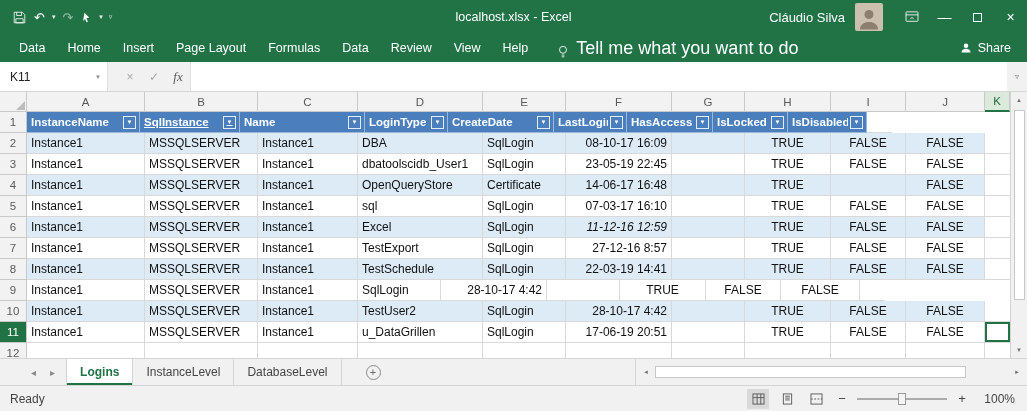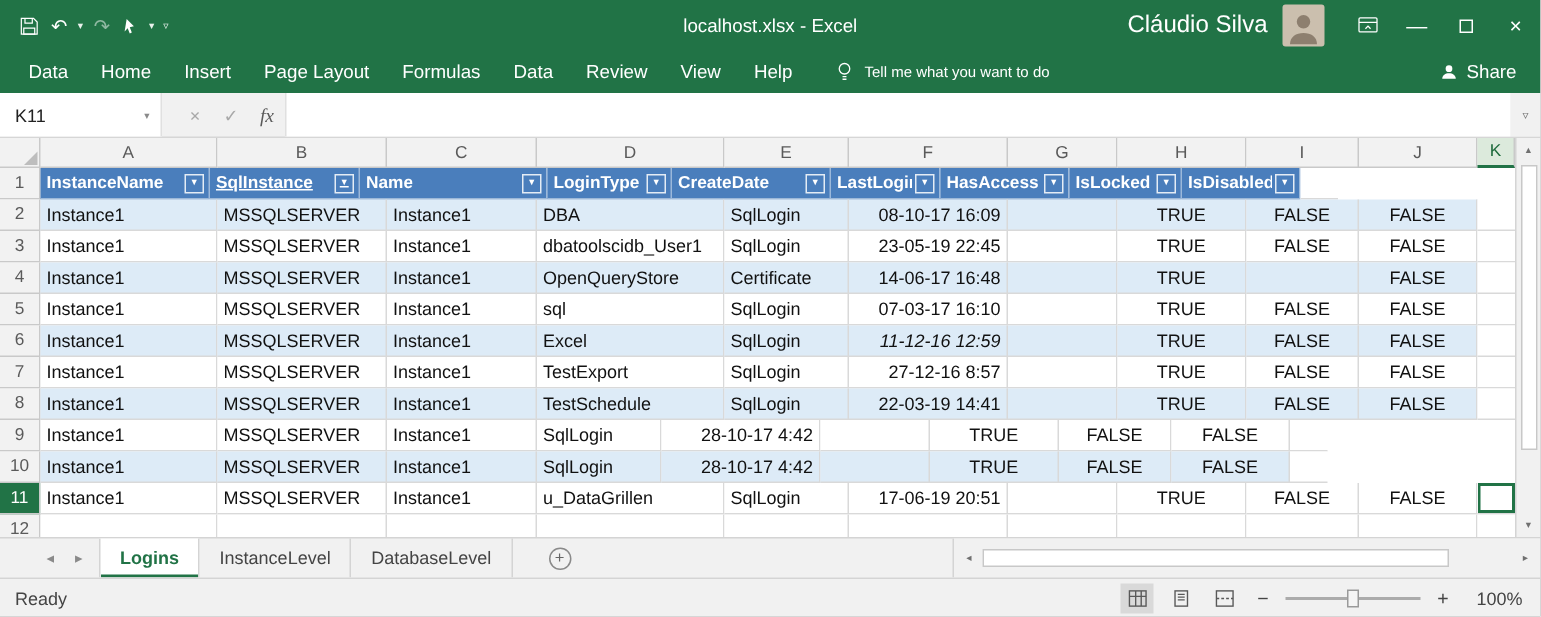--- a/index.html
+++ b/index.html
@@ -8,30 +8,30 @@
   .window{width:1027px;height:411px;display:flex;flex-direction:column;background:#fff;overflow:hidden;}
 
   
   .titlebar{flex:0 0 34px;background:var(--excel-green,#217346);position:relative;display:flex;align-items:center;color:#fff;}
   .qat{display:flex;align-items:center;gap:2px;padding-left:10px;z-index:2;}
   .qat-btn{padding:0 3px;font-size:13px;line-height:1;display:flex;align-items:center;color:#fff;}
   .qat-btn.dim{opacity:.5;}
   .qat-caret{font-size:7px;padding:0 2px;opacity:.9;}
   .title{position:absolute;left:0;right:0;text-align:center;font-size:12.5px;z-index:1;}
   .tb-right{margin-left:auto;display:flex;align-items:center;height:100%;z-index:2;}
-  .user-name{font-size:16px;margin-right:10px;}
+  .user-name{font-size:13px;margin-right:10px;}
   .avatar{width:28px;height:28px;background:#cbbfae;border-radius:2px;overflow:hidden;display:flex;align-items:flex-end;justify-content:center;margin-right:12px;}
   .win-btn{width:33px;height:100%;display:flex;align-items:center;justify-content:center;font-size:14px;}
   .maxbox{width:9px;height:9px;border:1px solid #fff;display:block;}
 
   
   .ribbon{flex:0 0 28px;background:var(--excel-green,#217346);display:flex;align-items:center;color:#fff;padding-left:8px;}
   .rtabs{display:flex;align-items:center;height:100%;}
   .rtab{padding:0 11px;font-size:12.5px;line-height:28px;white-space:nowrap;}
-  .tellme{display:flex;align-items:center;gap:7px;margin-left:18px;font-size:10px;}
+  .tellme{display:flex;align-items:flex-end;gap:7px;margin-left:18px;font-size:18px;}
   .share{margin-left:auto;display:flex;align-items:center;gap:6px;margin-right:16px;font-size:12.5px;}
 
   
   .formula-bar{flex:0 0 30px;background:#F1F1F1;display:flex;align-items:stretch;border-bottom:1px solid #D6D6D6;}
   .name-box{width:108px;background:#fff;display:flex;align-items:center;padding-left:10px;font-size:12px;color:#222;border-right:1px solid #E0E0E0;}
   .nb-caret{margin-left:auto;width:18px;text-align:center;color:#8a8a8a;font-size:7px;}
   .fb-sep{width:10px;}
   .fb-btn{width:24px;display:flex;align-items:center;justify-content:center;font-size:12px;color:#A8A8A8;}
   .fb-btn.fx{font-style:italic;color:#5a5a5a;font-family:"Liberation Serif",serif;font-size:13px;}
   .formula-field{flex:1;background:#fff;border-left:1px solid #E0E0E0;font-size:12px;display:flex;align-items:center;padding-left:5px;color:#222;}
@@ -348,20 +348,21 @@
           <div class="cell al-c" style="flex: 0 0 86px; width: 86px;">TRUE</div>
           <div class="cell al-c" style="flex: 0 0 75px; width: 75px;">FALSE</div>
           <div class="cell al-c" style="flex: 0 0 79px; width: 79px;">FALSE</div>
           <div class="cell kcol" style="flex: 0 0 25px; width: 25px;"></div>
         </div>
         <div class="xrow">
           <div class="rowhdr" style="flex: 0 0 27px; width: 27px;">10</div>
           <div class="cell al-l banded" style="flex: 0 0 118px; width: 118px;">Instance1</div>
           <div class="cell al-l banded" style="flex: 0 0 113px; width: 113px;">MSSQLSERVER</div>
           <div class="cell al-l banded" style="flex: 0 0 100px; width: 100px;">Instance1</div>
+          <div class="cell al-l banded" style="flex: 0 0 125px; width: 125px;">TestUser2</div>
           <div class="cell al-l banded" style="flex: 0 0 83px; width: 83px;">SqlLogin</div>
           <div class="cell al-r banded" style="flex: 0 0 106px; width: 106px;">28-10-17 4:42</div>
           <div class="cell al-r banded" style="flex: 0 0 73px; width: 73px;"></div>
           <div class="cell al-c banded" style="flex: 0 0 86px; width: 86px;">TRUE</div>
           <div class="cell al-c banded" style="flex: 0 0 75px; width: 75px;">FALSE</div>
           <div class="cell al-c banded" style="flex: 0 0 79px; width: 79px;">FALSE</div>
           <div class="cell kcol" style="flex: 0 0 25px; width: 25px;"></div>
         </div>
         <div class="xrow">
           <div class="rowhdr active" style="flex: 0 0 27px; width: 27px;">11</div>

